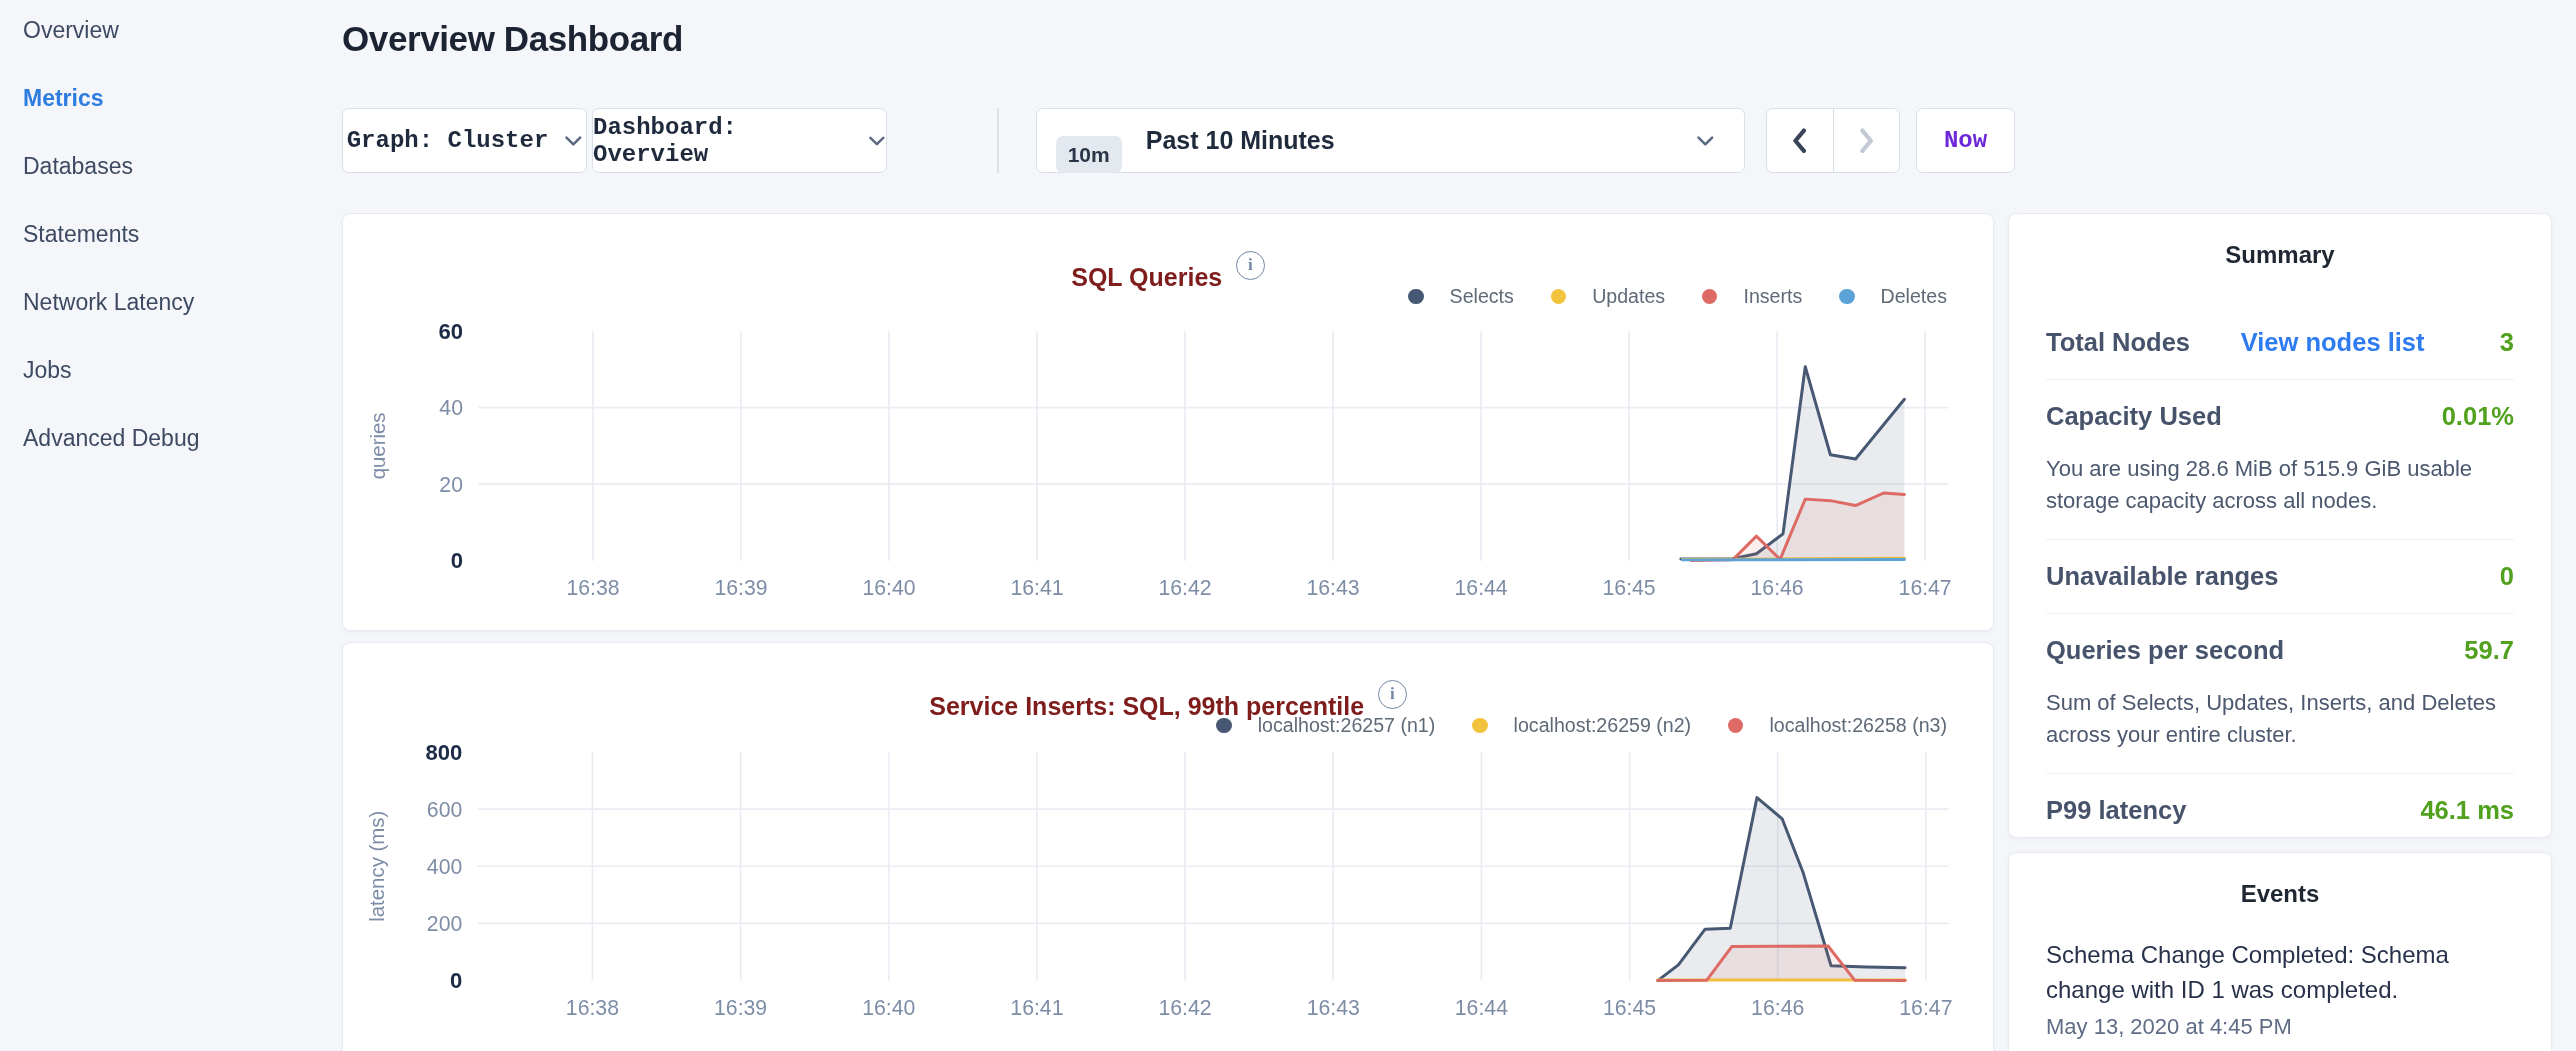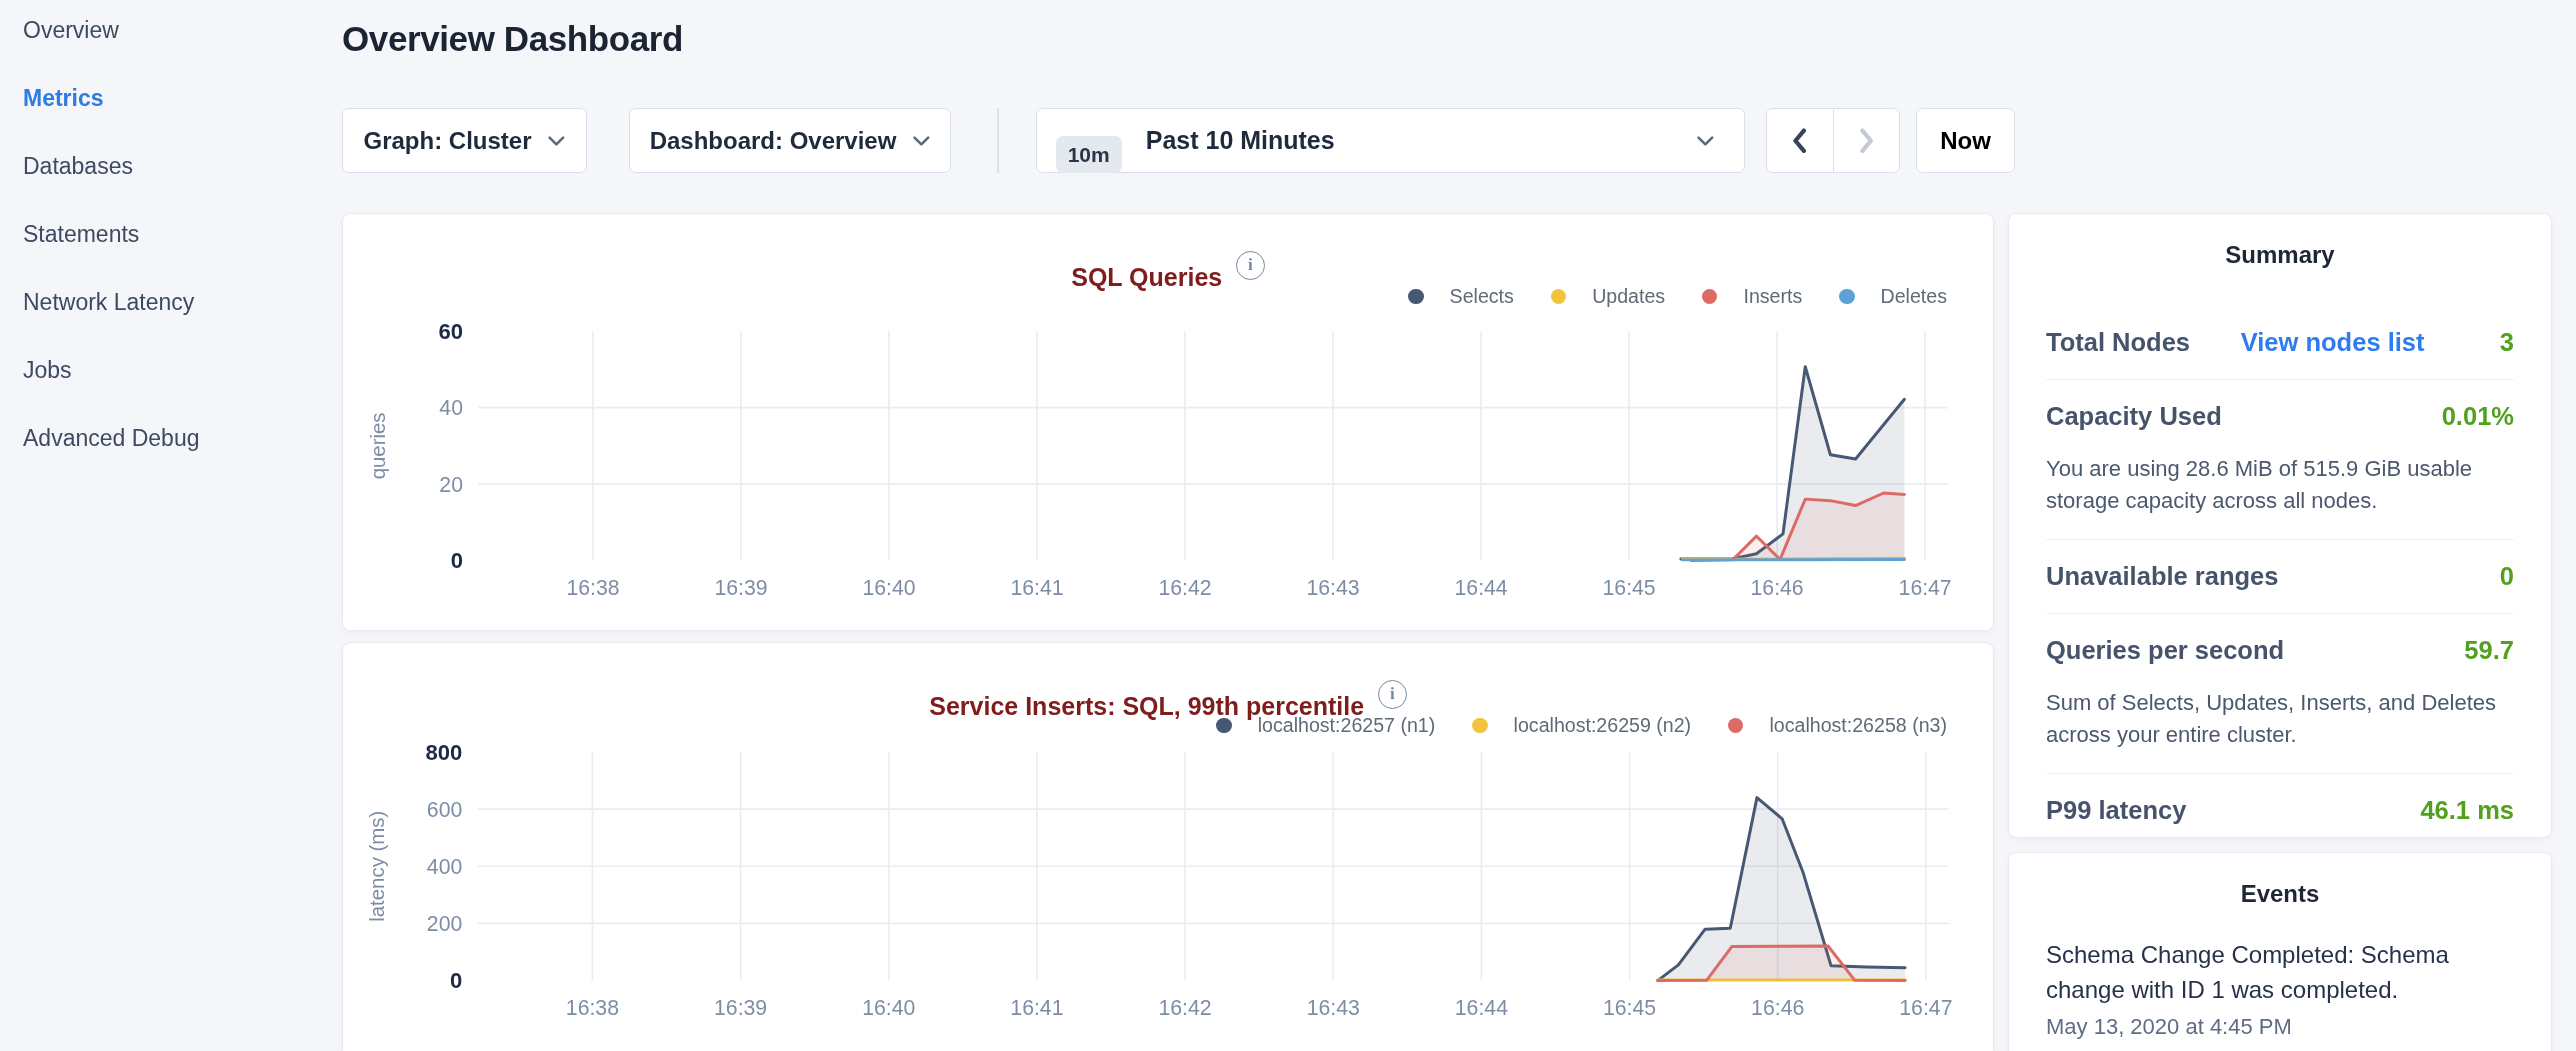--- a/index.html
+++ b/index.html
@@ -11,21 +11,21 @@
     cursor:pointer; white-space:nowrap;text-align:right; }
   .sidebar-item.active { color:#2d7ce0; font-weight:700; }
 
   
   .page-title { position:absolute; left:342px; top:18.7px; font-size:35px; font-weight:700;
     color:#1c2433; letter-spacing:-0.4px; }
 
   .btn { position:absolute; top:108px; height:65px; background:#fff;
     border:1.7px solid #d9dfe8; border-radius:6.8px; display:flex; align-items:center;
     justify-content:center; gap:15.3px; font-size:24px; font-weight:700; color:#1f2b3d;
-    cursor:pointer; }
+    cursor:pointer;font-family:Liberation Mono, monospace; }
   .chev { width:18.7px; height:12px; }
   .chev polyline { fill:none; stroke:#5a6880; stroke-width:3; stroke-linecap:round; stroke-linejoin:round; }
 
   .toolbar-divider { position:absolute; left:997px; top:108px; width:1.7px; height:65px; background:#dde2ea; }
 
   .time-select { position:absolute; left:1036px; top:108px; width:709px; height:65px;
     background:#fff; border:1.7px solid #d9dfe8; border-radius:6.8px; display:flex;
     align-items:center; cursor:pointer; }
   .time-badge { margin-left:18.7px; background:#e4e9f0; border-radius:6.8px; padding:6.8px 12px;
     font-size:21px; font-weight:700; color:#2a3548;margin-top:28px; }
@@ -34,21 +34,21 @@
 
   .arrow-group { position:absolute; left:1766px; top:108px; width:134px; height:65px;
     background:#fff; border:1.7px solid #d9dfe8; border-radius:6.8px; display:flex; }
   .arrow-btn { flex:1; display:flex; align-items:center; justify-content:center; cursor:pointer; }
   .arrow-btn + .arrow-btn { border-left:1.7px solid #d9dfe8; }
   .arrow-ico { width:15.3px; height:25.5px; }
   .arrow-ico polyline { fill:none; stroke-width:5; stroke-linecap:round; stroke-linejoin:round; }
   .arrow-prev polyline { stroke:#3a4458; }
   .arrow-next polyline { stroke:#c3cad6; }
 
-  .now-btn { left:1916px; width:99px; color:#000000; }
+  .now-btn { left:1916px; width:99px; color:#6d28d9; }
 
   
   .card { position:absolute; background:#fff; border:1.7px solid #e7eaf0; border-radius:8.5px;
     box-shadow:0 1.7px 5.1px rgba(40,50,70,0.04); }
   .chart-card-1 { left:342px; top:213px; width:1652px; height:418px; }
   .chart-card-2 { left:342px; top:642px; width:1652px; height:417px; }
 
   .chart-title-row { position:absolute; left:0; top:24px; width:100%; display:flex;
     align-items:center; justify-content:center; gap:13.6px; }
   .chart-title { font-size:25px; font-weight:700; color:#7f1d1d;margin-top:25px; }
@@ -100,21 +100,21 @@
 
 <h1 class="page-title">Overview Dashboard</h1>
 
 <div class="btn" style="left:342px;width:245px">
   <span>Graph: Cluster</span>
   <svg class="chev" viewBox="0 0 22 14">
       <polyline points="3,3 11,11 19,3"></polyline>
     </svg>
 </div>
 
-<div class="btn" style="left:629px;width:322px">
+<div class="btn" style="left:592px;width:295px">
   <span>Dashboard: Overview</span>
   <svg class="chev" viewBox="0 0 22 14">
       <polyline points="3,3 11,11 19,3"></polyline>
     </svg>
 </div>
 
 <div class="toolbar-divider"></div>
 
 <div class="time-select">
   <span class="time-badge">10m</span>

